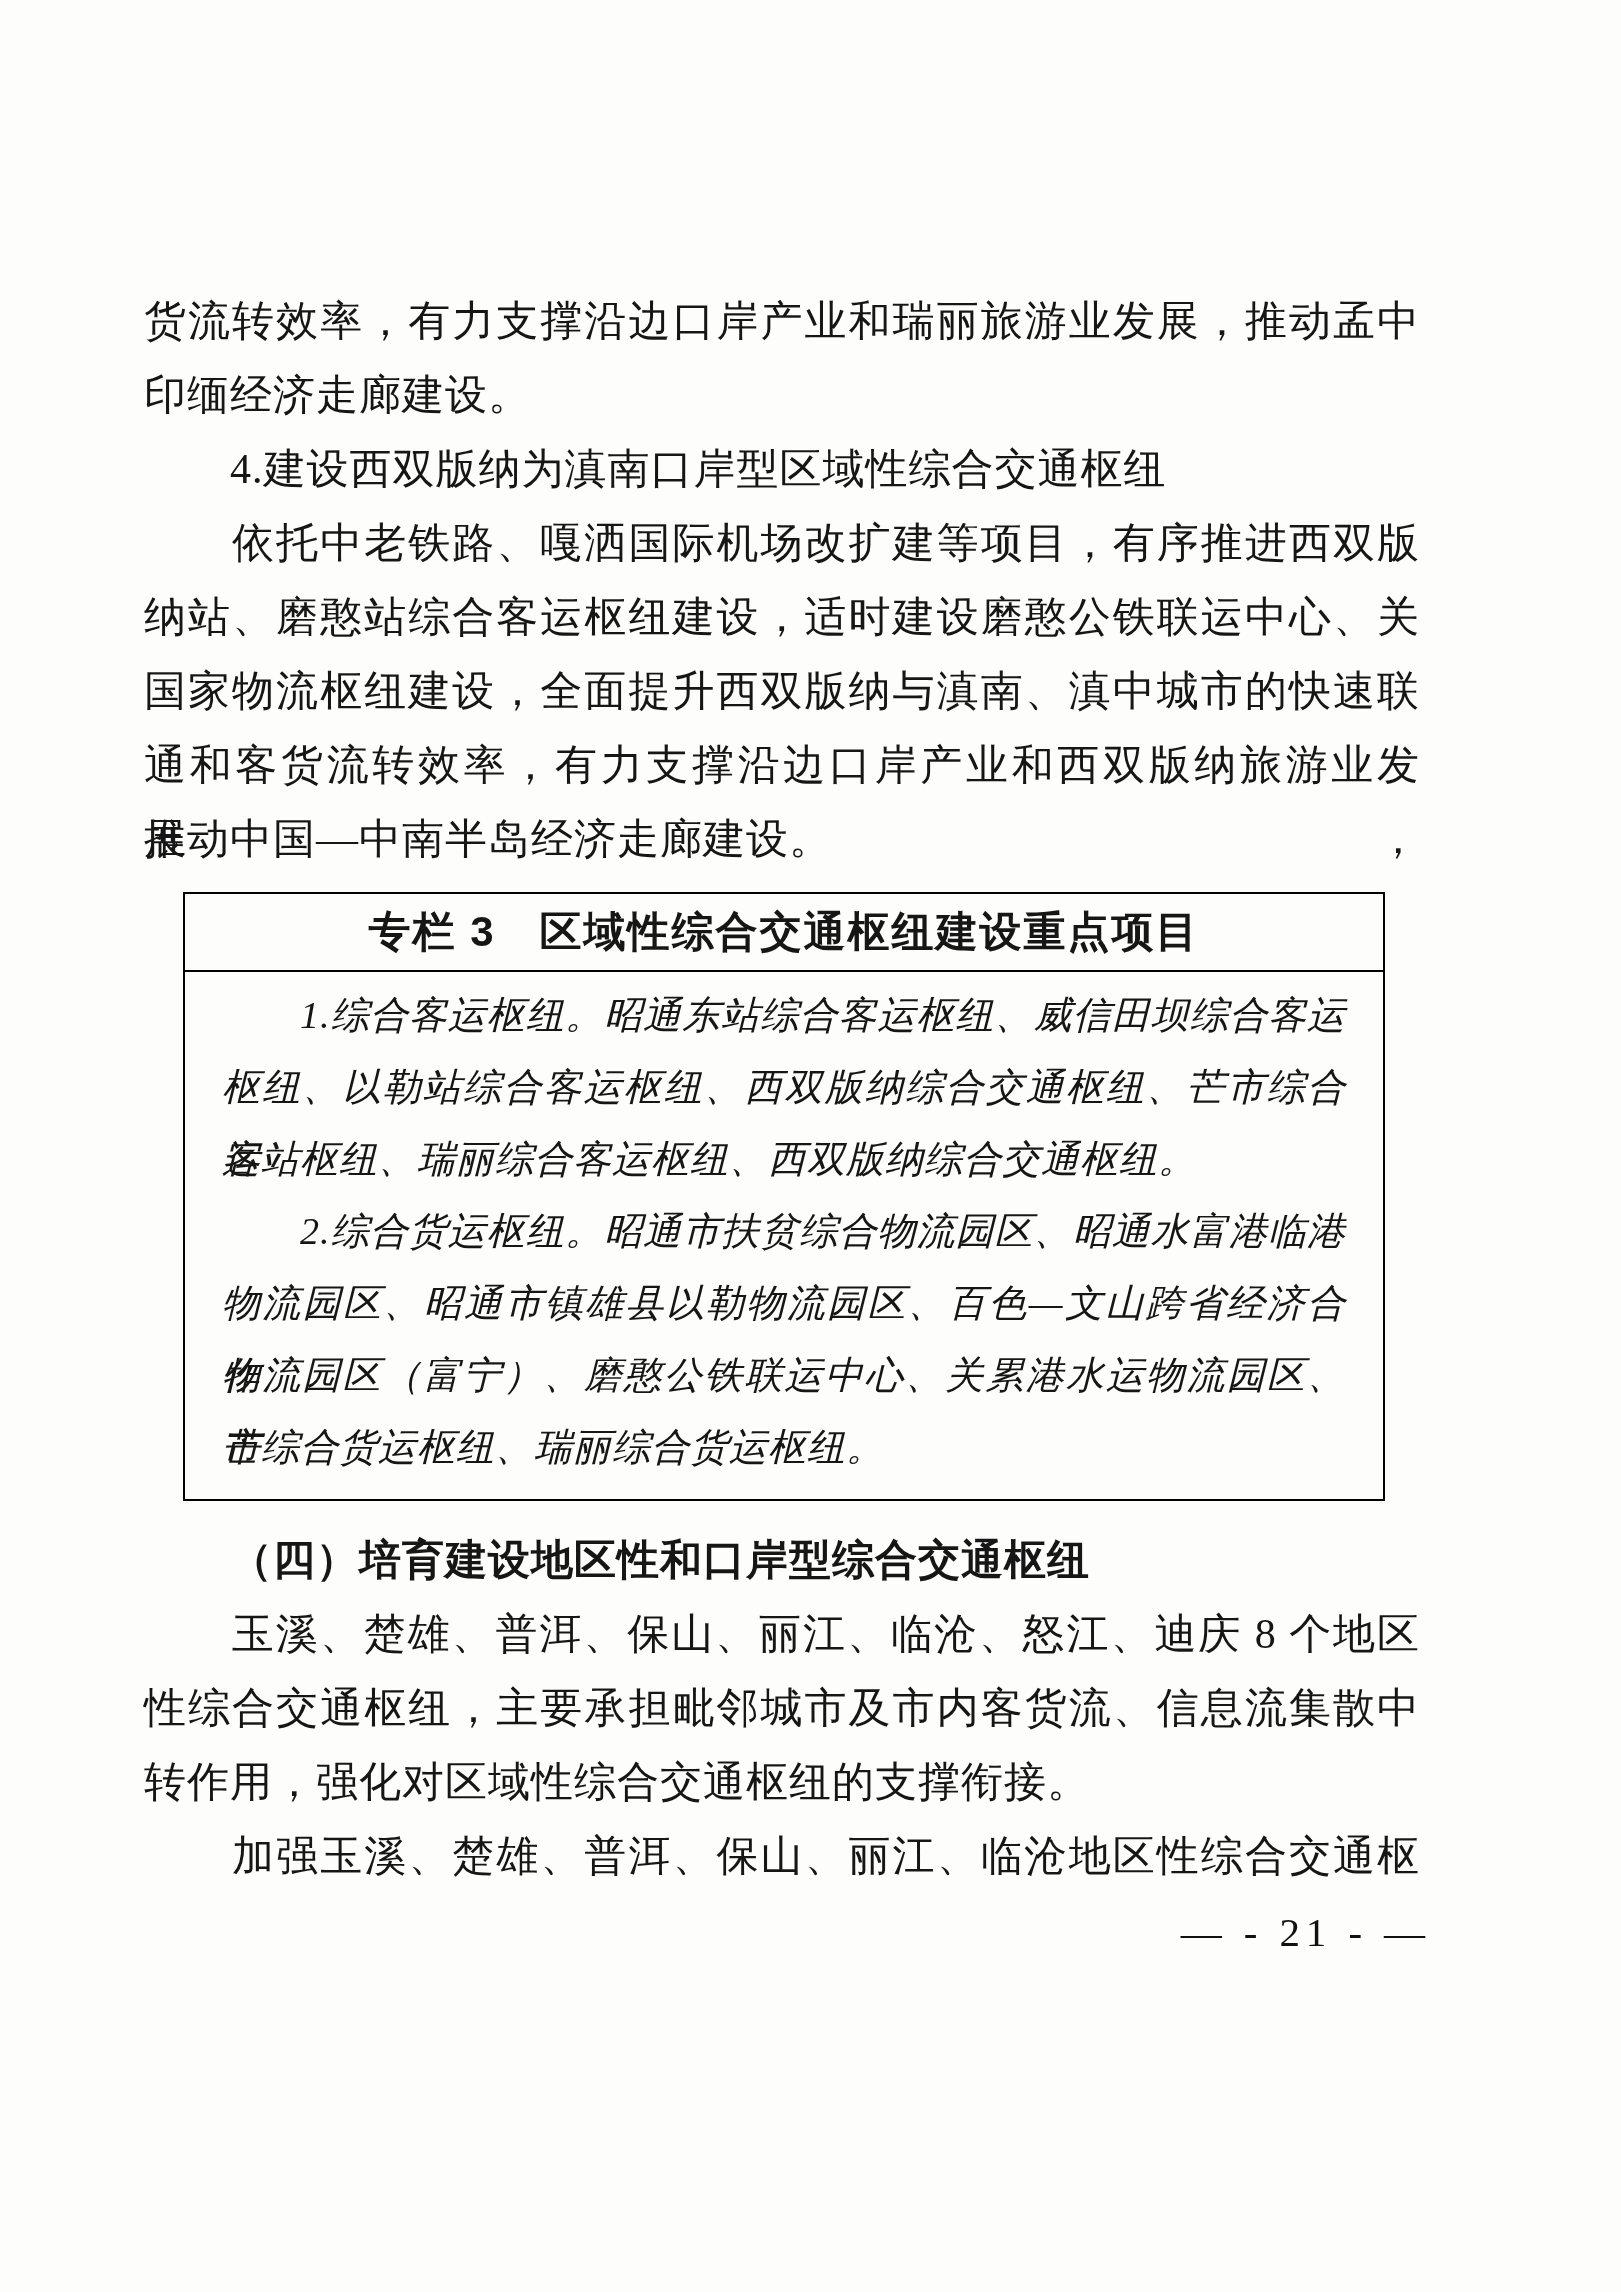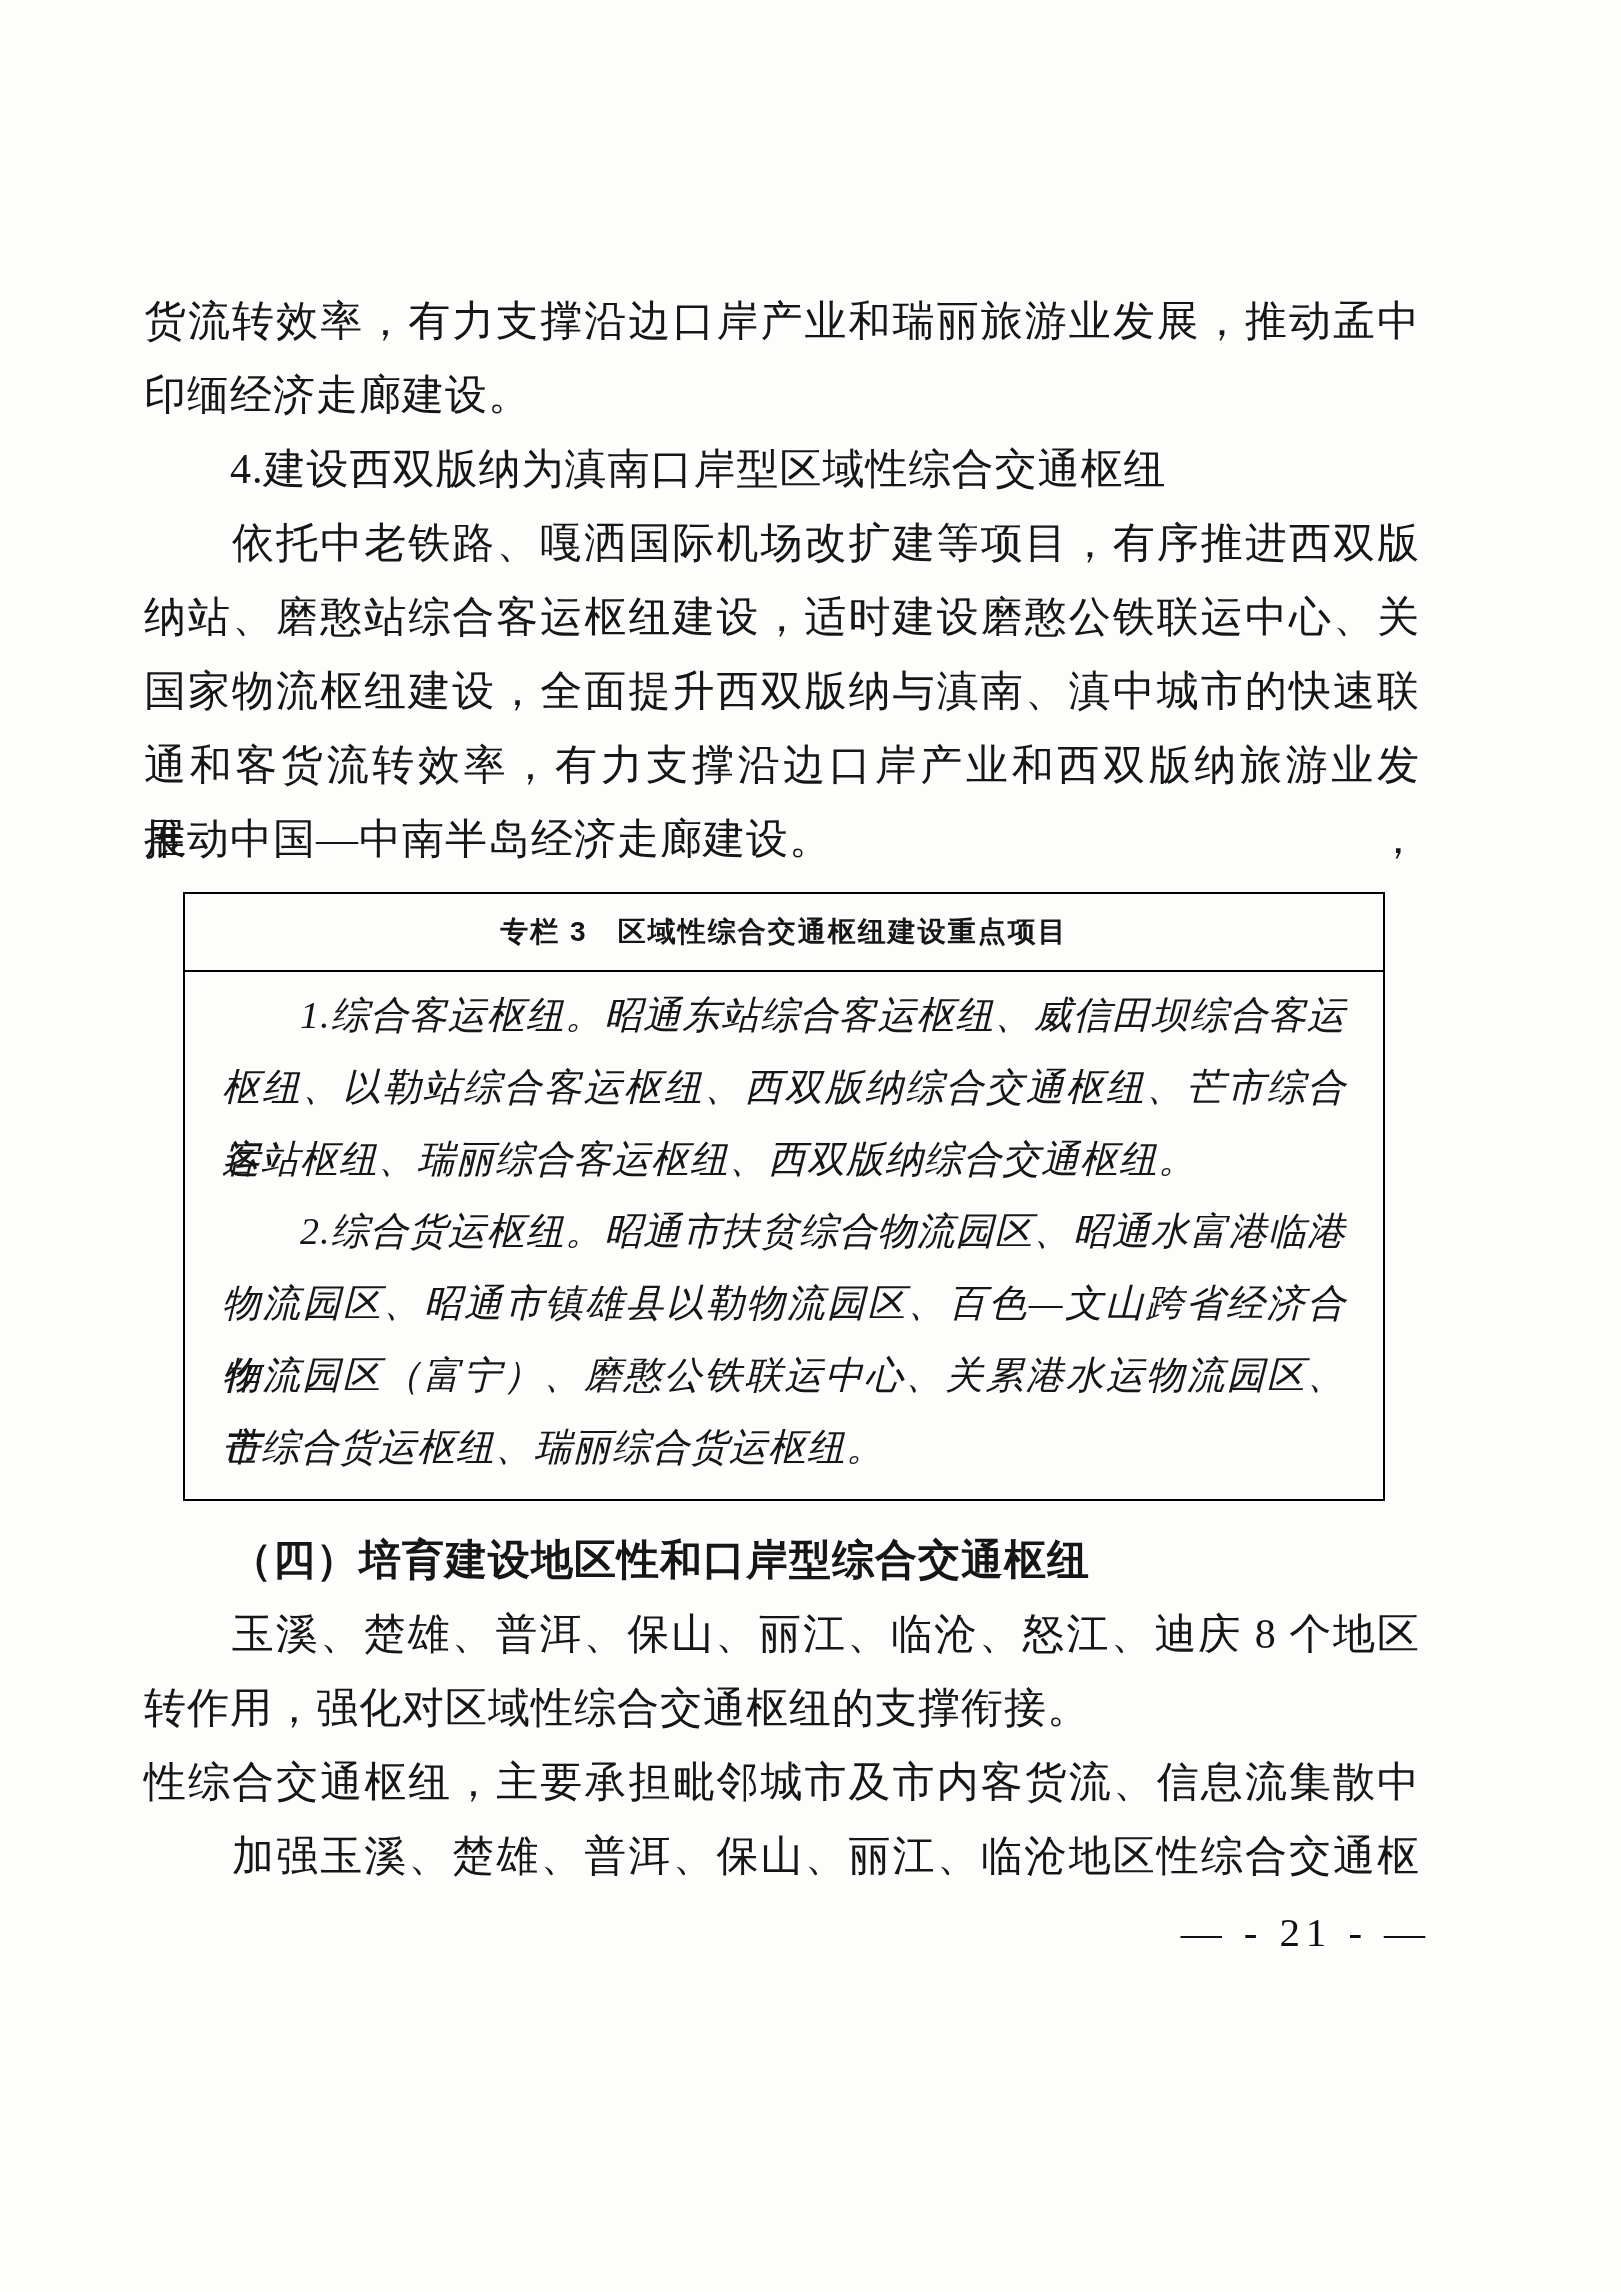--- a/index.html
+++ b/index.html
@@ -36,21 +36,21 @@
     width:1202px;
     border:2.9px solid #000;
     background:#fdfdfc;
   }
   .hbox-header{
     height:76px;
     line-height:76px;
     text-align:center;
     font-family:"Liberation Sans","DejaVu Sans",sans-serif;
     font-weight:bold;
-    font-size:28px;
+    font-size:42px;
     border-bottom:2px solid #000;
     letter-spacing:2px;
   }
   .hbox-body{
     padding:7.8px 37px 15.7px 37px;
     font-style:italic;
   }
   .hbox-body .line{
     font-size:38px;
     line-height:72px;
@@ -93,21 +93,21 @@
         <div class="line">运站枢纽、瑞丽综合客运枢纽、西双版纳综合交通枢纽。</div>
         <div class="line fill">　　2.综合货运枢纽。昭通市扶贫综合物流园区、昭通水富港临港</div>
         <div class="line fill">物流园区、昭通市镇雄县以勒物流园区、百色—文山跨省经济合作</div>
         <div class="line fill">物流园区（富宁）、磨憨公铁联运中心、关累港水运物流园区、芒</div>
         <div class="line">市综合货运枢纽、瑞丽综合货运枢纽。</div>
       </div>
     </div>
 
     <div class="line section-heading">　　（四）培育建设地区性和口岸型综合交通枢纽</div>
     <div class="line fill">　　玉溪、楚雄、普洱、保山、丽江、临沧、怒江、迪庆 8 个地区</div>
+    <div class="line fill">性综合交通枢纽，主要承担毗邻城市及市内客货流、信息流集散中</div>
     <div class="line">转作用，强化对区域性综合交通枢纽的支撑衔接。</div>
-    <div class="line fill">性综合交通枢纽，主要承担毗邻城市及市内客货流、信息流集散中</div>
     <div class="line fill">　　加强玉溪、楚雄、普洱、保山、丽江、临沧地区性综合交通枢</div>
 
   </div>
 
   <div class="footer">— - 21 - —</div>
 </div>
 
 
 </body></html>

